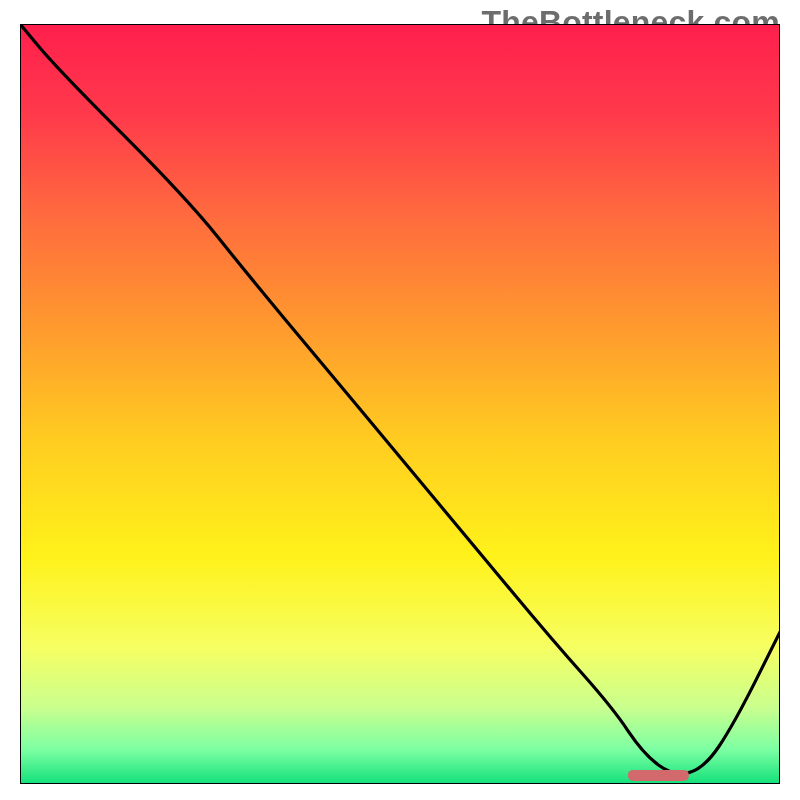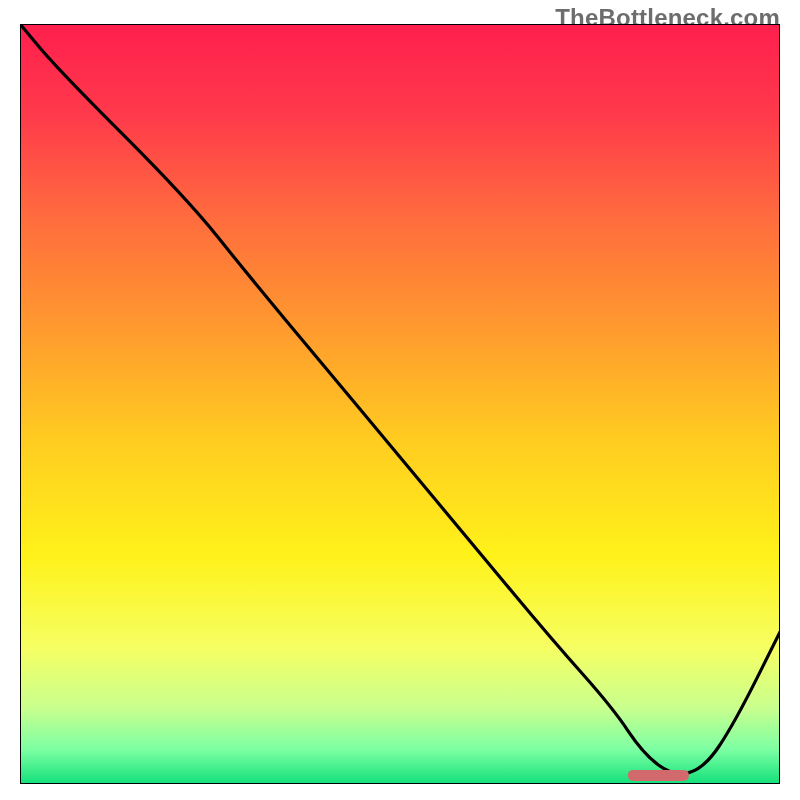--- a/index.html
+++ b/index.html
@@ -13,21 +13,21 @@
   }
   .root {
     position: relative;
     width: 800px;
     height: 800px;
   }
   .watermark {
     position: absolute;
     top: 4px;
     right: 20px;
-    font-size: 24px;
+    font-size: 32px;
     font-weight: 600;
     color: #6d6d6d;
     letter-spacing: 0.2px;
   }
   .plot {
     position: absolute;
     left: 20px;
     top: 24px;
     width: 760px;
     height: 760px;

